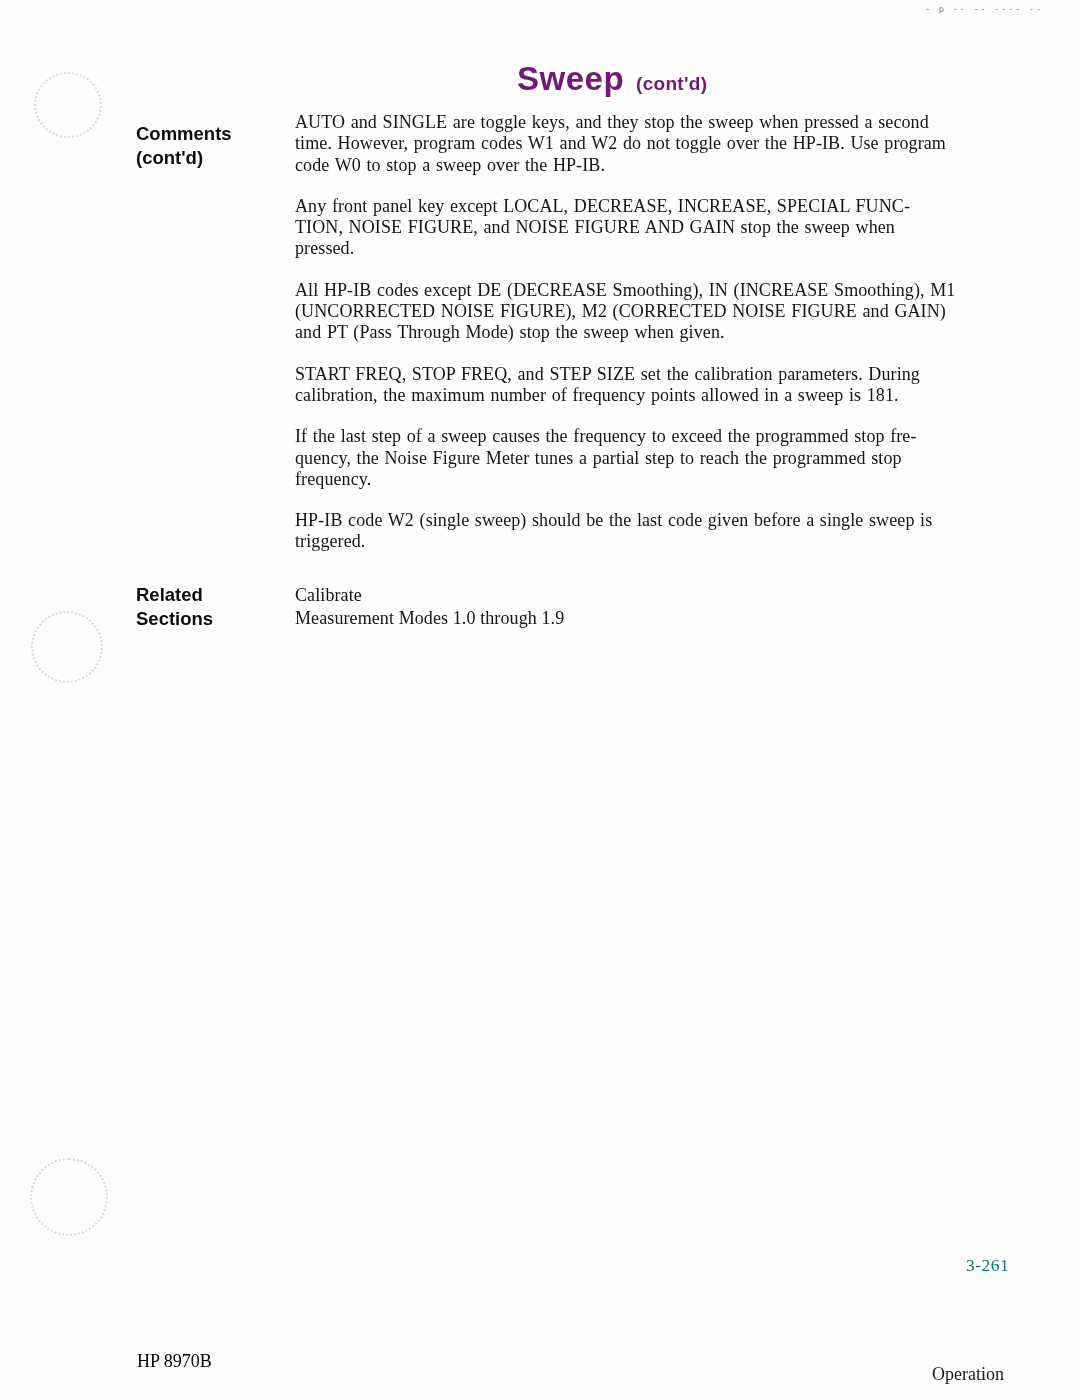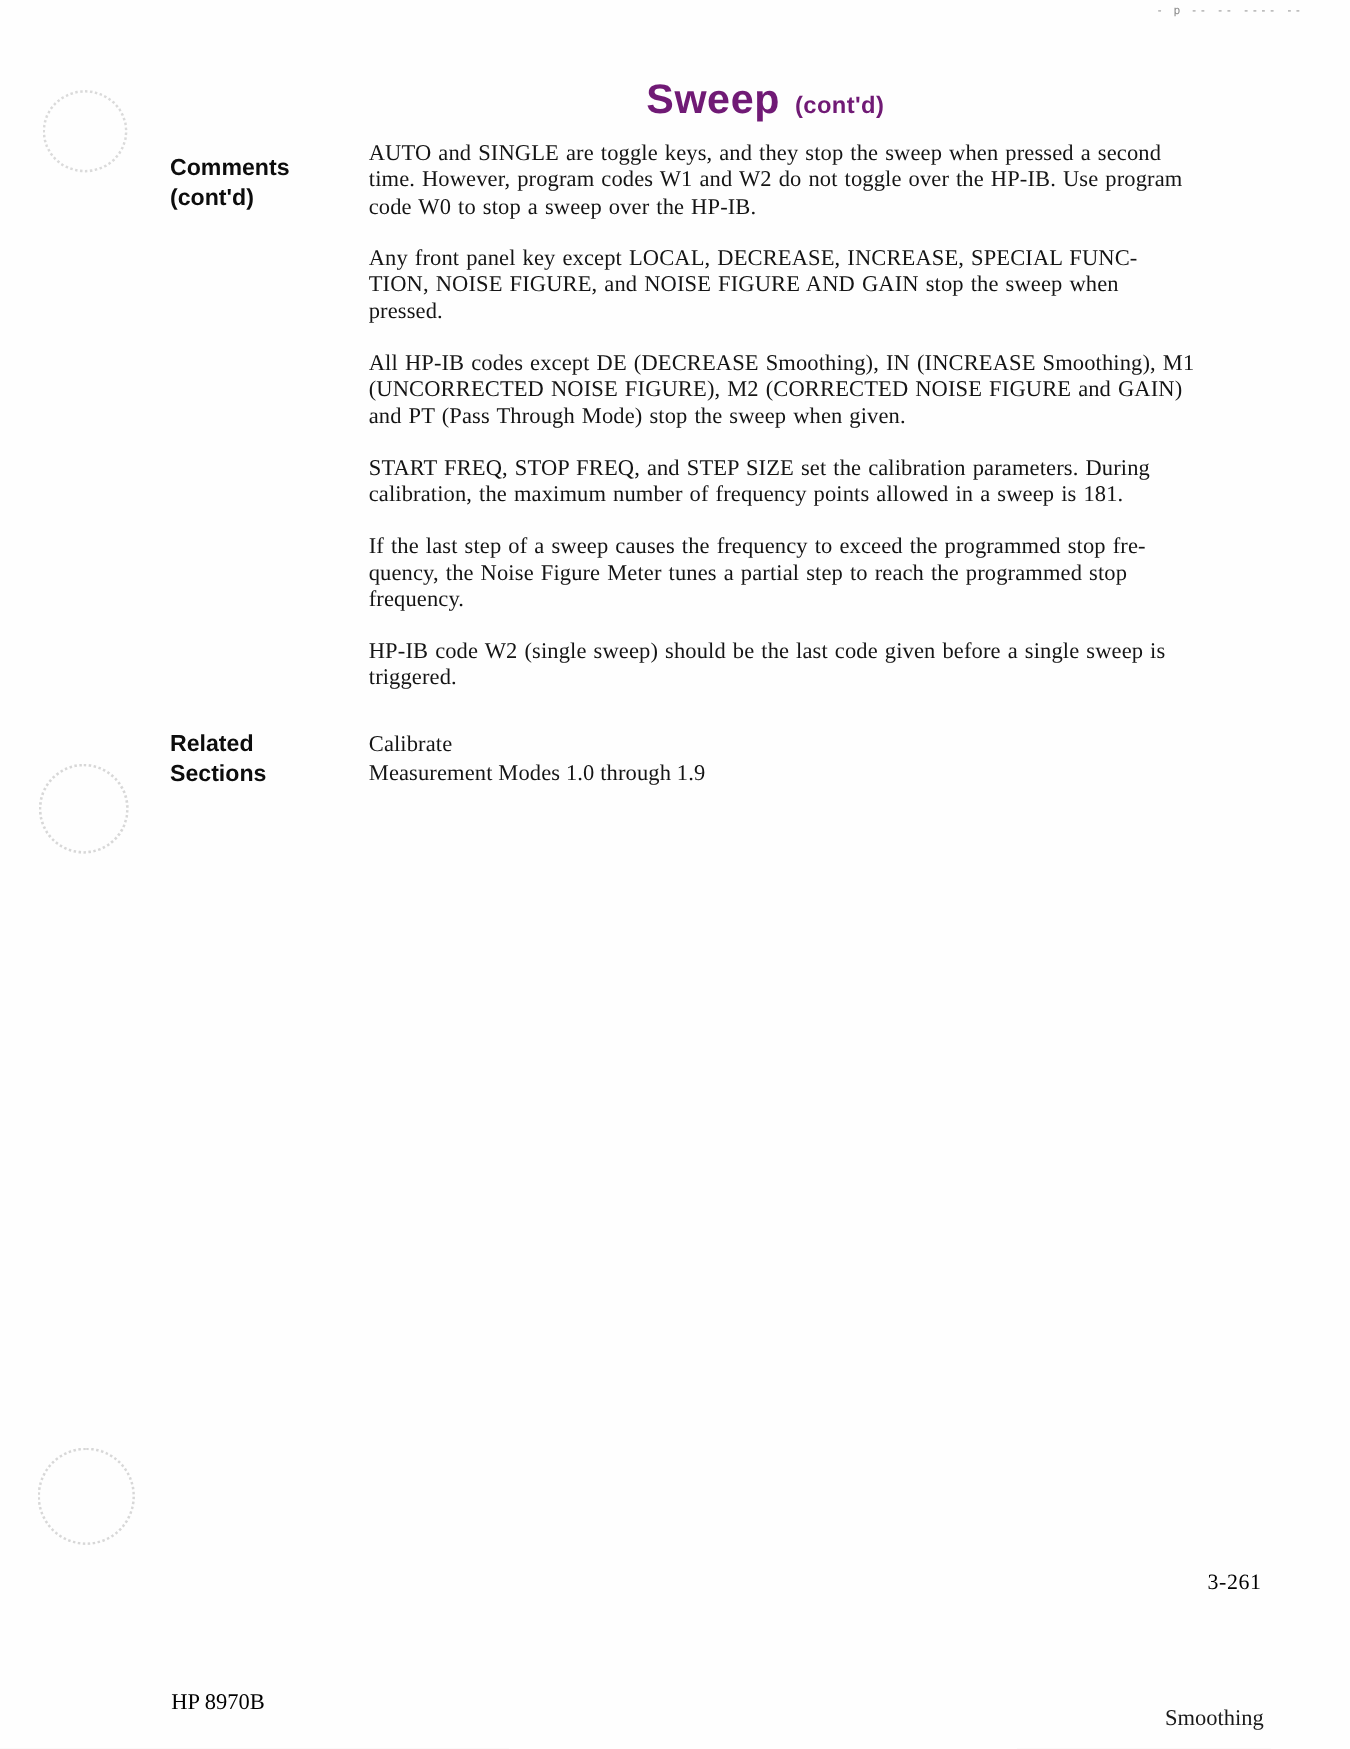--- a/index.html
+++ b/index.html
@@ -53,21 +53,21 @@
     position: absolute; left: 295px; top: 584px; width: 752px;
   }
   .related-line {
     font-size: 18px; line-height: 22.5px;
     letter-spacing: 0.1px; color: #141414;
   }
 
   
   .page-number {
     position: absolute; left: 966px; top: 1255px;
-    font-size: 17.5px; color: #000000; letter-spacing: 0.5px;
+    font-size: 17.5px; color: #0f766e; letter-spacing: 0.5px;
   }
   .footer-left {
     position: absolute; left: 137px; top: 1351px;
     font-size: 18px; color: #000000;
   }
   .footer-right {
     position: absolute; left: 932px; top: 1364px;
     font-size: 18px; color: #1a1a1a;
   }
 
@@ -135,15 +135,15 @@
 
   <div class="related-col">
     <div class="related-line">Calibrate</div>
     <div class="related-line">Measurement Modes 1.0 through 1.9</div>
   </div>
 
   <div class="page-number">3-261</div>
 
   <div class="footer-left">HP 8970B</div>
 
-  <div class="footer-right">Smoothing</div>
+  <div class="footer-right">Operation</div>
 
 </div>
 
 </body></html>

